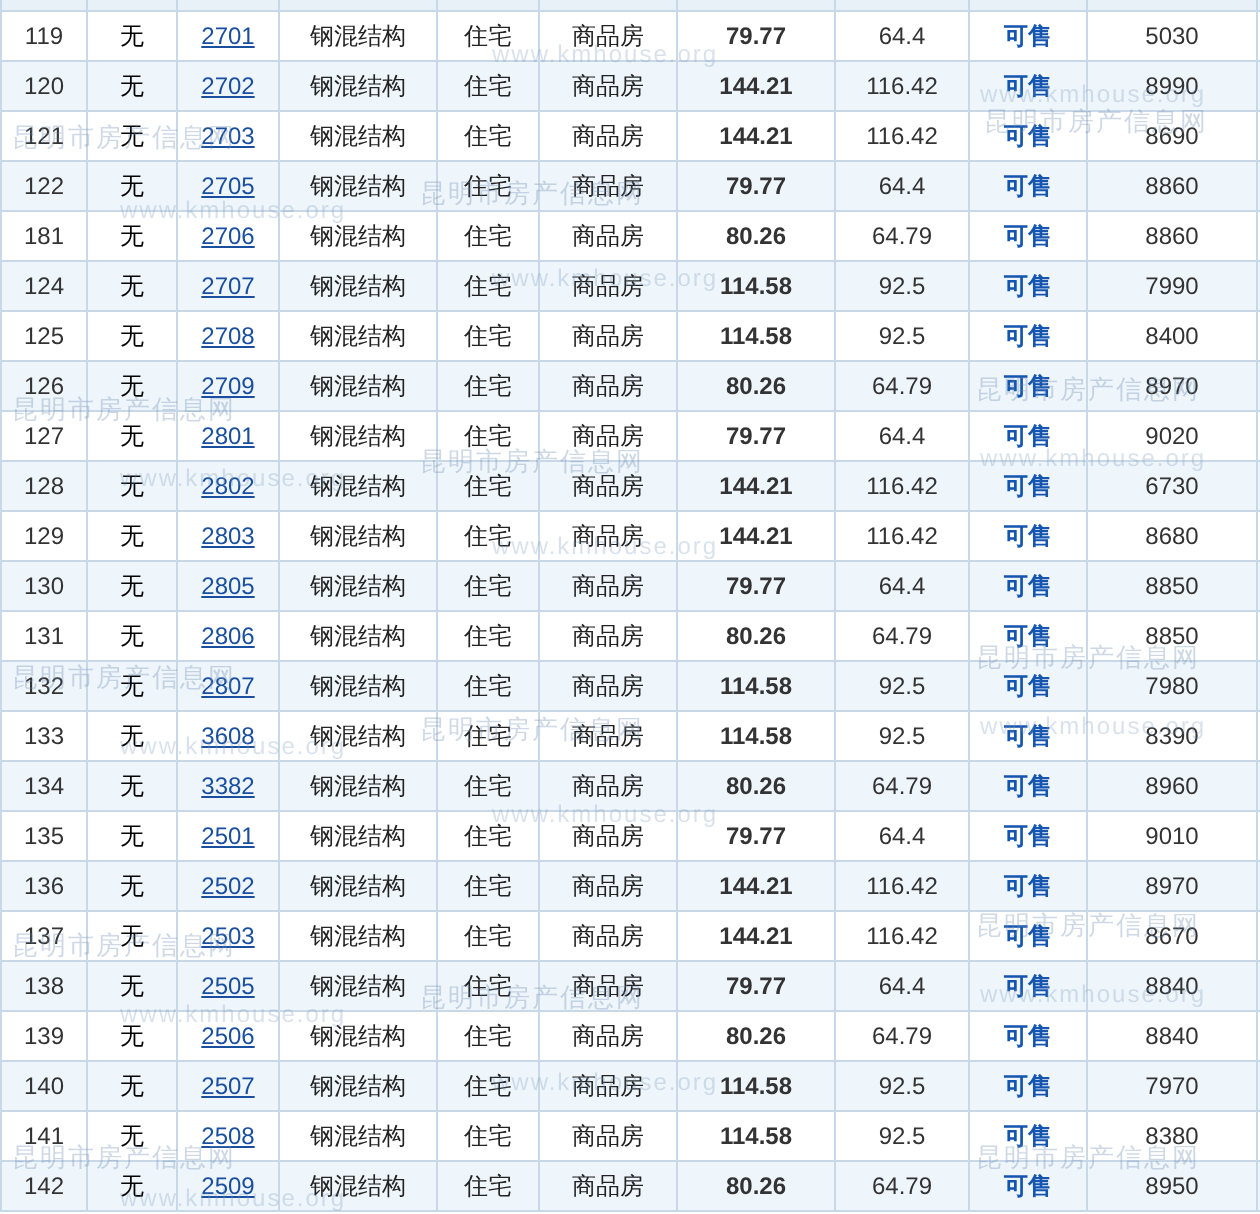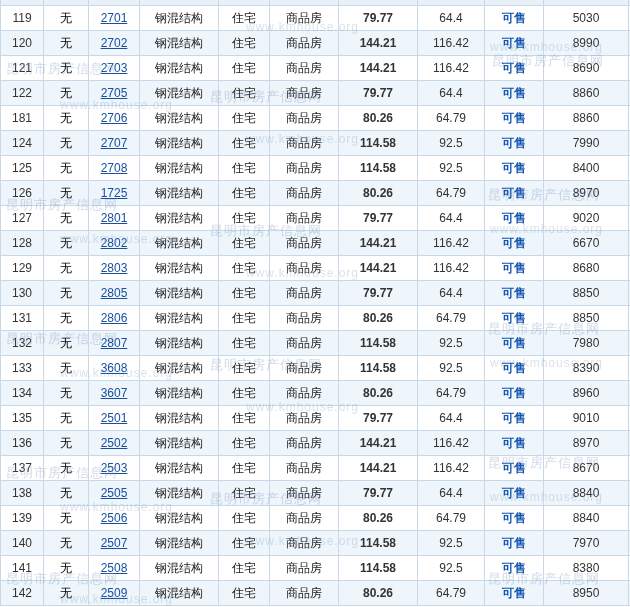--- a/index.html
+++ b/index.html
@@ -192,21 +192,21 @@
           <td class="c5 kind">商品房</td>
           <td class="c6 num">114.58</td>
           <td class="c7 num">92.5</td>
           <td class="c8 status">可售</td>
           <td class="c9 num">8400</td>
           <td class="c10 num">962472</td>
         </tr>
         <tr class="even">
           <td class="c0 num">126</td>
           <td class="c1">无</td>
-          <td class="c2 link">1725</td>
+          <td class="c2 link">2709</td>
           <td class="c3 struct">钢混结构</td>
           <td class="c4 usage">住宅</td>
           <td class="c5 kind">商品房</td>
           <td class="c6 num">80.26</td>
           <td class="c7 num">64.79</td>
           <td class="c8 status">可售</td>
           <td class="c9 num">8970</td>
           <td class="c10 num">719932</td>
         </tr>
         <tr class="odd">
@@ -225,21 +225,21 @@
         <tr class="even">
           <td class="c0 num">128</td>
           <td class="c1">无</td>
           <td class="c2 link">2802</td>
           <td class="c3 struct">钢混结构</td>
           <td class="c4 usage">住宅</td>
           <td class="c5 kind">商品房</td>
           <td class="c6 num">144.21</td>
           <td class="c7 num">116.42</td>
           <td class="c8 status">可售</td>
-          <td class="c9 num">6670</td>
+          <td class="c9 num">6730</td>
           <td class="c10 num">1295006</td>
         </tr>
         <tr class="odd">
           <td class="c0 num">129</td>
           <td class="c1">无</td>
           <td class="c2 link">2803</td>
           <td class="c3 struct">钢混结构</td>
           <td class="c4 usage">住宅</td>
           <td class="c5 kind">商品房</td>
           <td class="c6 num">144.21</td>
@@ -296,21 +296,21 @@
           <td class="c5 kind">商品房</td>
           <td class="c6 num">114.58</td>
           <td class="c7 num">92.5</td>
           <td class="c8 status">可售</td>
           <td class="c9 num">8390</td>
           <td class="c10 num">961326</td>
         </tr>
         <tr class="even">
           <td class="c0 num">134</td>
           <td class="c1">无</td>
-          <td class="c2 link">3607</td>
+          <td class="c2 link">3382</td>
           <td class="c3 struct">钢混结构</td>
           <td class="c4 usage">住宅</td>
           <td class="c5 kind">商品房</td>
           <td class="c6 num">80.26</td>
           <td class="c7 num">64.79</td>
           <td class="c8 status">可售</td>
           <td class="c9 num">8960</td>
           <td class="c10 num">719130</td>
         </tr>
         <tr class="odd">

